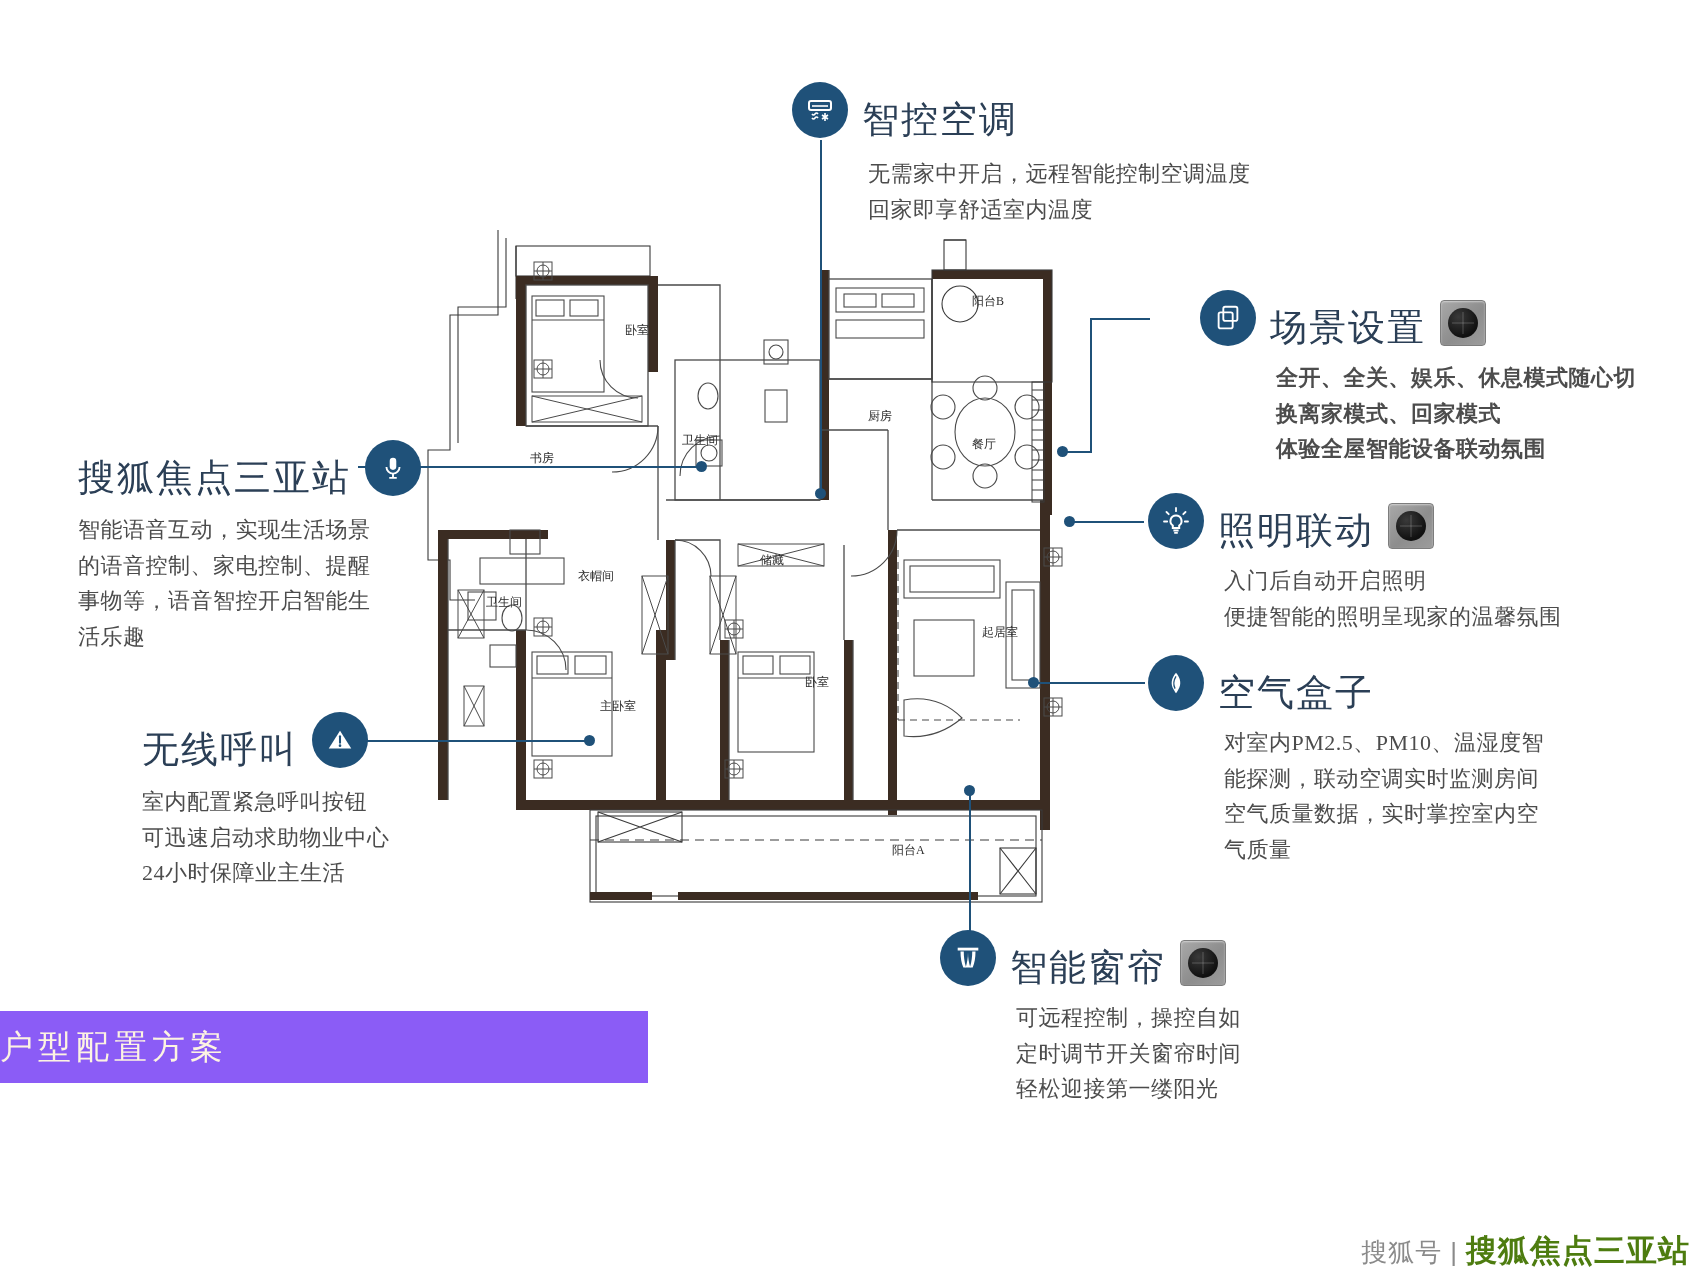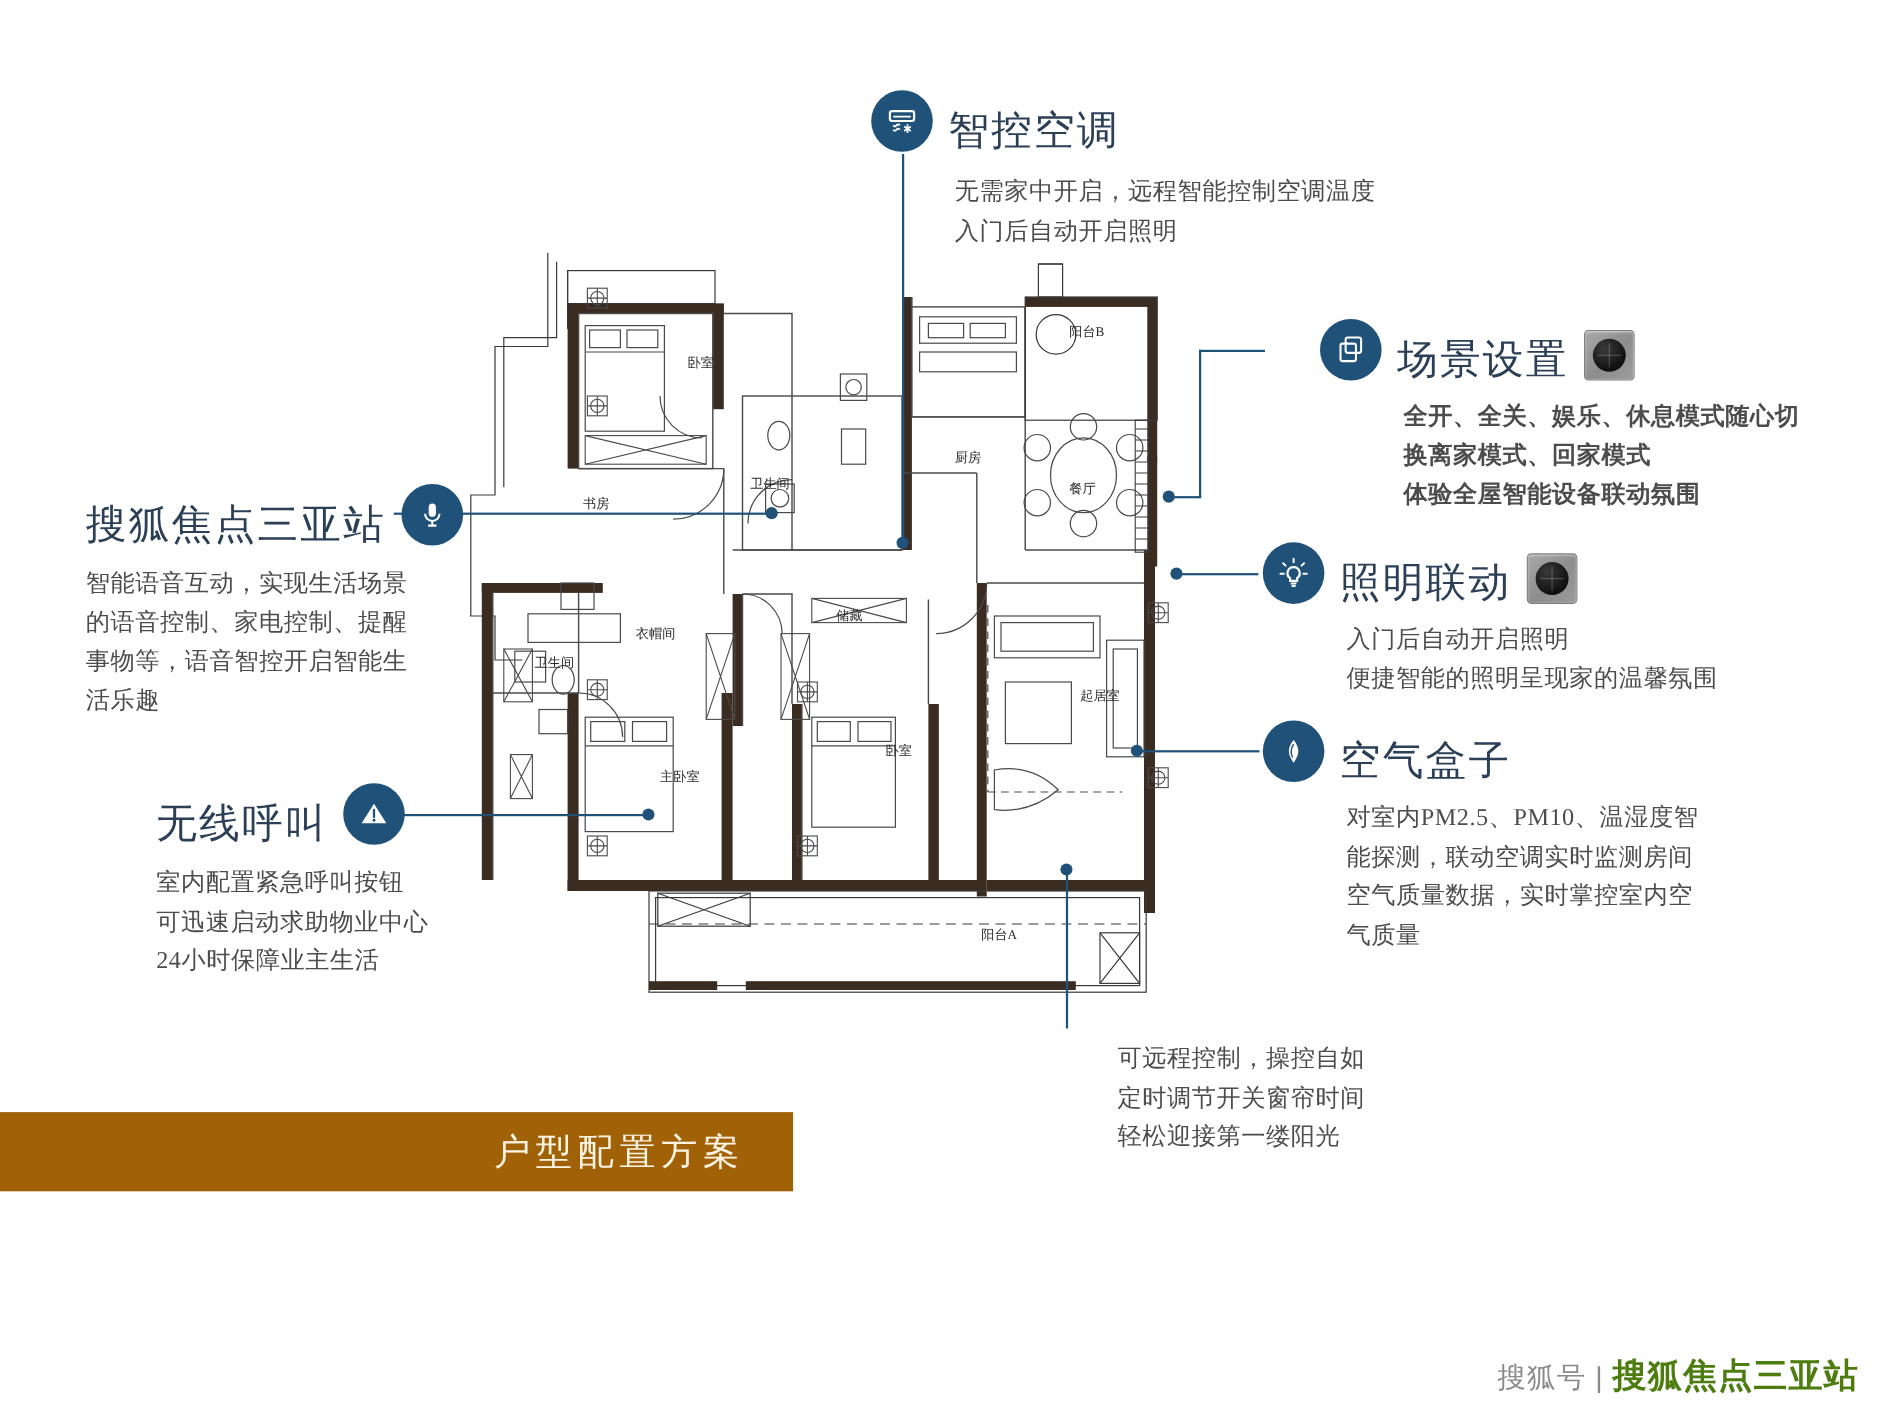--- a/index.html
+++ b/index.html
@@ -44,22 +44,22 @@
   .panel .face::after{top:50%;left:4px;height:1px;width:22px;transform:translateY(-.5px);}
 
   
   .lead{position:absolute;background:#1f5179;}
   .lead.h{height:2px;}
   .lead.v{width:2px;}
   .dot{position:absolute;width:11px;height:11px;border-radius:50%;background:#1f5179;}
 
   
   .banner{
-    position:absolute;left:0;top:1011px;width:721px;height:72px;
-    background:#a16207;display:flex;align-items:center;justify-content:flex-end;
+    position:absolute;left:0;top:1011px;width:648px;height:72px;
+    background:#8b5cf6;display:flex;align-items:center;
   }
   .banner .btxt{
     color:#fdf3e2;font-size:33px;letter-spacing:5px;padding-right:44px;
     font-family:"Liberation Serif","DejaVu Serif",serif;
   }
 
   
   .watermark{
     position:absolute;right:16px;bottom:8px;display:flex;align-items:baseline;
     color:#6d6d6d;font-size:29px;letter-spacing:1px;
@@ -350,21 +350,21 @@
           <rect x="5" y="7" width="22" height="9" rx="2" fill="none" stroke="#fff" stroke-width="2"></rect>
           <path d="M8 12 h16" stroke="#fff" stroke-width="1.6"></path>
           <path d="M8 20 q1.5 2 3 0 t3 0" fill="none" stroke="#fff" stroke-width="1.6"></path>
           <path d="M8 24 q1.5 2 3 0 t3 0" fill="none" stroke="#fff" stroke-width="1.6"></path>
           <path d="M21 19 v8 M18 21 l6 4 M24 21 l-6 4" stroke="#fff" stroke-width="1.6"></path>
         </svg>
       </div>
       <div class="title">智控空调</div>
     </div>
     <div class="desc" style="margin-top:18px;margin-left:76px;">无需家中开启，远程智能控制空调温度
-入门后自动开启照明</div>
+回家即享舒适室内温度</div>
   </div>
 
   <div class="callout" style="left:1200px;top:290px;">
     <div class="head">
       <div class="badge">
         <svg width="30" height="30" viewBox="0 0 32 32">
           <rect x="11" y="4" width="15" height="15" rx="2" fill="none" stroke="#fff" stroke-width="2"></rect>
           <rect x="6" y="10" width="15" height="17" rx="2" fill="none" stroke="#fff" stroke-width="2"></rect>
           <rect x="9.5" y="14" width="8" height="9" fill="#fff" opacity=".0"></rect>
         </svg>
@@ -407,20 +407,34 @@
       </div>
       <div class="title">空气盒子</div>
     </div>
     <div class="desc" style="margin-top:14px;margin-left:76px;">对室内PM2.5、PM10、温湿度智
 能探测，联动空调实时监测房间
 空气质量数据，实时掌控室内空
 气质量</div>
   </div>
 
   <div class="callout" style="left:940px;top:930px;">
+    <div class="head">
+      <div class="badge">
+        <svg width="30" height="30" viewBox="0 0 32 32">
+          <rect x="5" y="5" width="22" height="3" fill="#fff"></rect>
+          <path d="M8 9 C8 16 9 21 11 26 h3 C12 20 11.5 14 11.5 9 z" fill="#fff"></path>
+          <path d="M24 9 C24 16 23 21 21 26 h-3 C20 20 20.5 14 20.5 9 z" fill="#fff"></path>
+          <path d="M16 10 C16 16 15 21 13.5 26 h5 C17 21 16 16 16 10z" fill="#fff"></path>
+        </svg>
+      </div>
+      <div class="title">智能窗帘</div>
+      <div class="panel">
+          <div class="face"></div>
+        </div>
+    </div>
     <div class="desc" style="margin-top:14px;margin-left:76px;">可远程控制，操控自如
 定时调节开关窗帘时间
 轻松迎接第一缕阳光</div>
   </div>
 
   <div class="callout" style="left:78px;top:440px;">
     <div class="head">
       <div class="title">搜狐焦点三亚站</div>
       <div class="badge">
         <svg width="30" height="30" viewBox="0 0 32 32">

